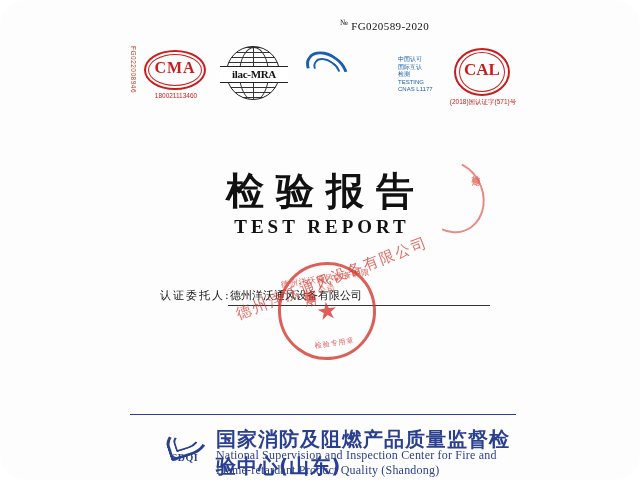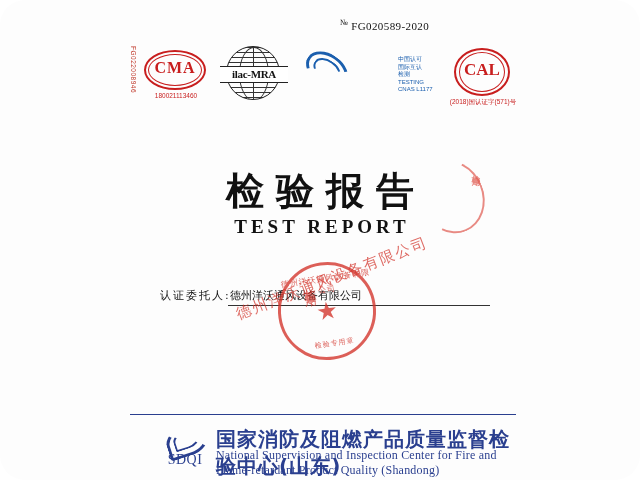--- a/index.html
+++ b/index.html
@@ -440,22 +440,22 @@
     border-radius: 50% 50% 50% 10%;
     border-right-color: transparent;
     border-top-color: transparent;
     transform: rotate(-18deg);
   }
   .sdqi-logo .abbr {
     position: absolute;
     left: 0; top: 26px;
     width: 42px;
     text-align: center;
-    font-size: 14px;
-    font-weight: normal;
+    font-size: 10px;
+    font-weight: bold;
     color: #2a3f8f;
     font-family: "Liberation Serif", serif;
     letter-spacing: .5px;
   }
   .footer-cn {
     position: absolute;
     left: 86px;
     top: 2px;
     font-size: 20px;
     font-weight: bold;

